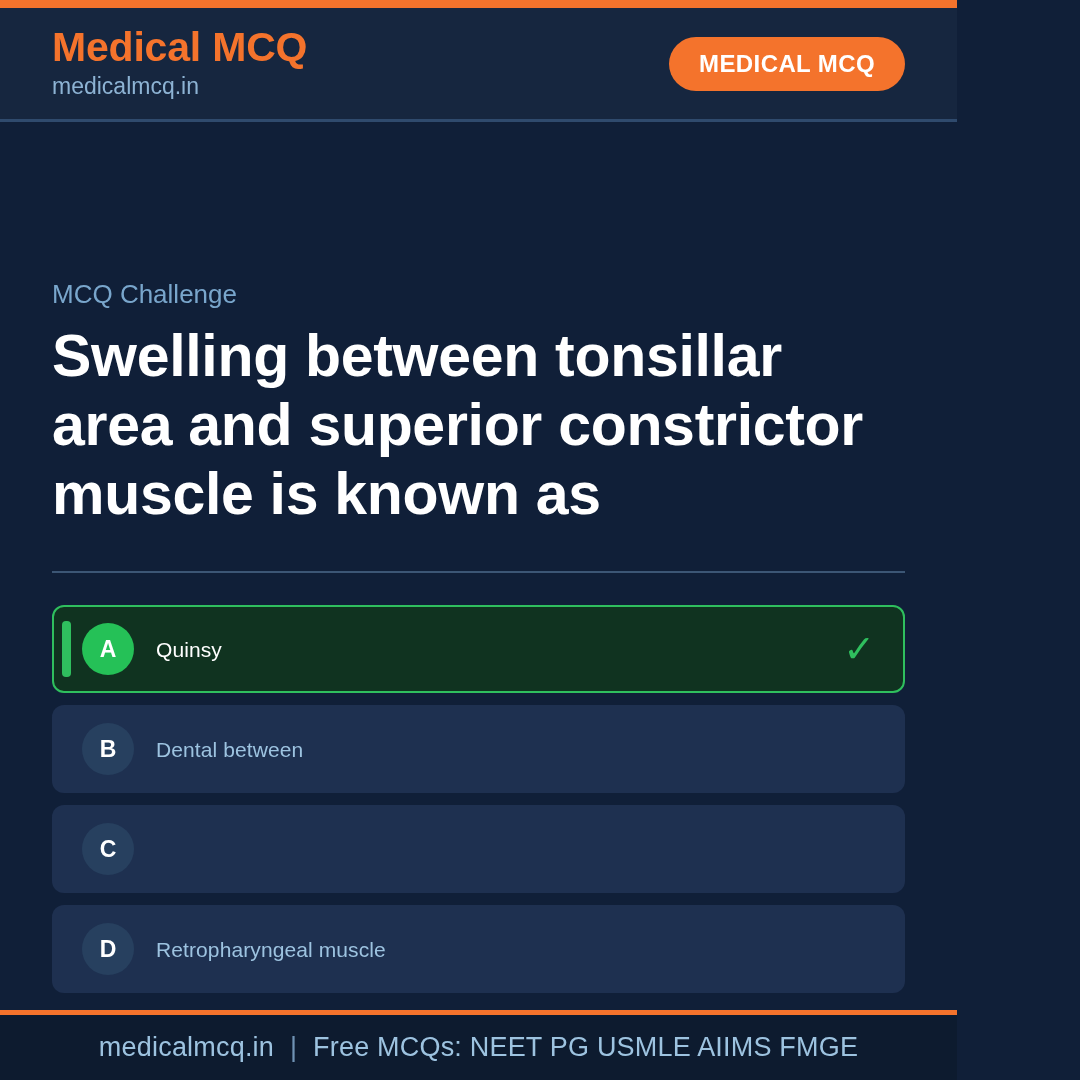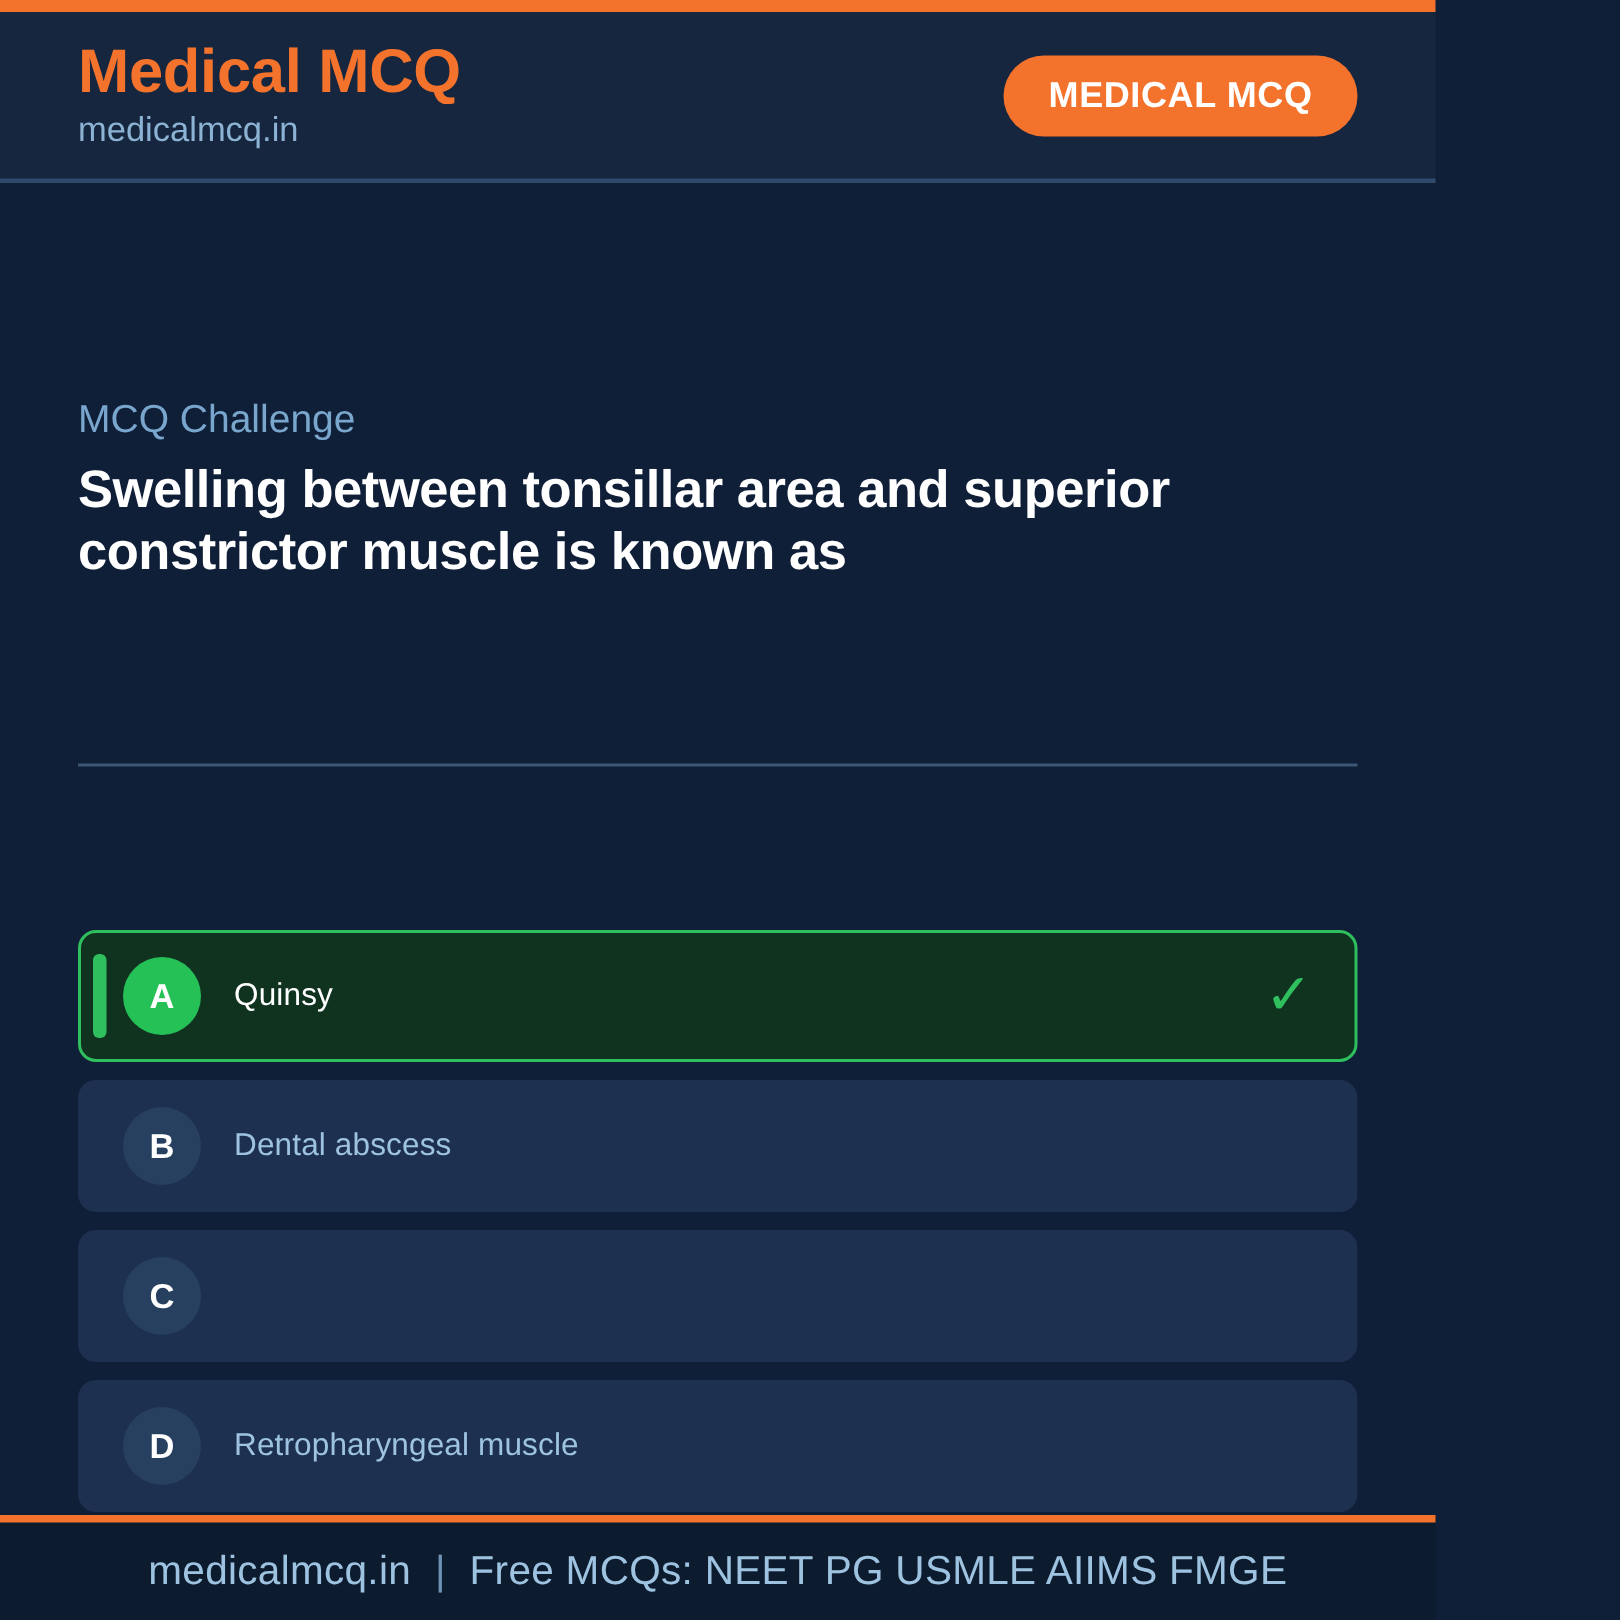--- a/index.html
+++ b/index.html
@@ -71,34 +71,35 @@
     border-radius: 28px;
     white-space: nowrap;
   }
 
   
   .main {
     flex: 1 1 auto;
     padding: 2px 52px;
     display: flex;
     flex-direction: column;
-    justify-content: space-between;
-    box-sizing: border-box;
+    justify-content: center;
+    box-sizing: border-box;
+    gap: 10px;
   }
   .question-block {
     margin-top: 140px;
   }
   .eyebrow {
     font-size: 26px;
     color: #79a6cc;
     margin-bottom: 12px;
     line-height: 1.2;
   }
   .question-text {
-    font-size: 35px;
+    font-size: 59px;
     font-weight: bold;
     color: #ffffff;
     line-height: 1.17;
     letter-spacing: -0.3px;
     max-width: 985px;
   }
   .divider {
     height: 2px;
     background: #3c5675;
     margin-top: 32px;
@@ -230,21 +231,21 @@
       <div class="option correct">
         <div class="accent-bar"></div>
         <div class="badge">A</div>
         <div class="option-label">Quinsy</div>
         <div class="check-icon">✓</div>
       </div>
 
       <div class="option">
 
         <div class="badge">B</div>
-        <div class="option-label">Dental abscess</div>
+        <div class="option-label">Dental between</div>
 
       </div>
 
       <div class="option">
 
         <div class="badge">C</div>
 
       </div>
 
       <div class="option">

